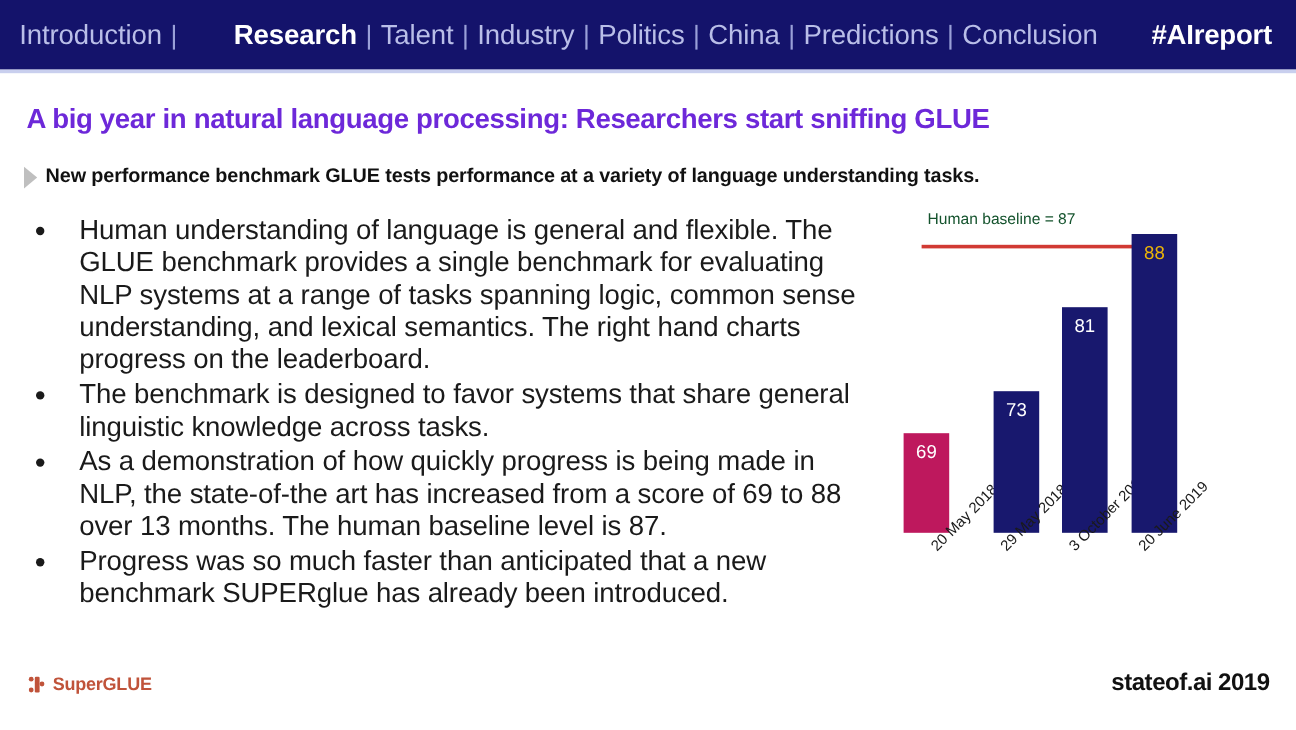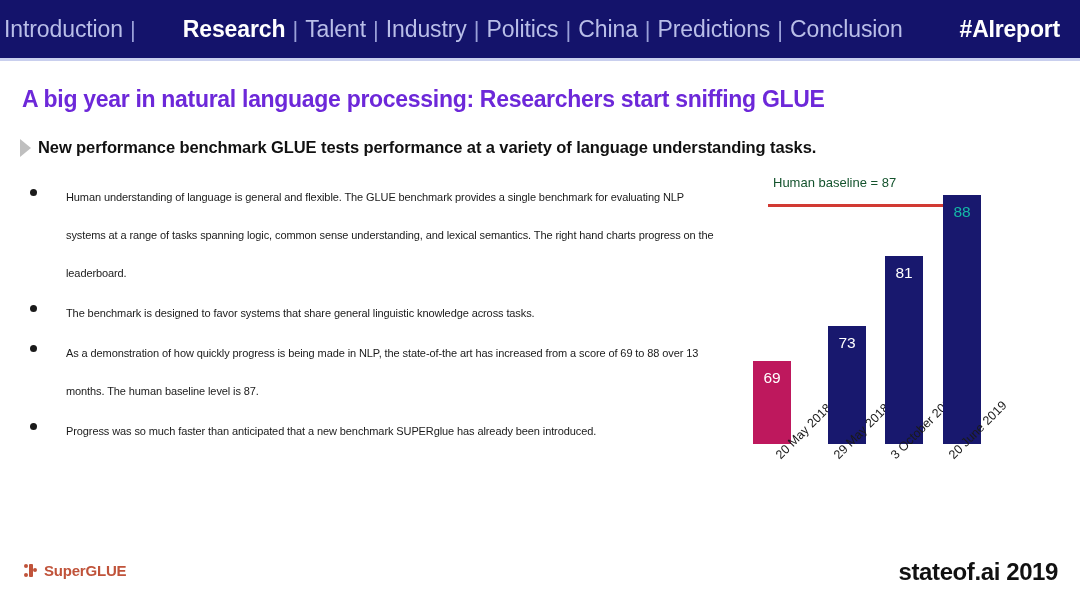--- a/index.html
+++ b/index.html
@@ -19,21 +19,21 @@
   
   .navbar {
     position: absolute;
     left: 0; top: 0;
     width: 1080px;
     height: 58px;
     background: #14136b;
     display: flex;
     align-items: center;
     box-sizing: border-box;
-    padding: 0 20px 0 4px;
+    padding: 0 20px 0 16px;
   }
   .nav-items {
     display: flex;
     align-items: baseline;
     flex: 1;
     white-space: nowrap;
   }
   .nav-item {
     font-size: 23px;
     color: #b9bee8;
@@ -111,22 +111,22 @@
   }
   .dot {
     width: 7px; height: 7px;
     border-radius: 50%;
     background: #1a1a1a;
     margin: 11px 0 0 0;
     flex: 0 0 auto;
   }
   .bullet-text {
     margin-left: 29px;
-    font-size: 11px;
-    line-height: 38px;
+    font-size: 23px;
+    line-height: 27px;
     color: #1a1a1a;
     letter-spacing: -0.1px;
   }
 
   
   .chart {
     position: absolute;
     left: 745px;
     top: 175px;
     width: 320px;
@@ -206,21 +206,21 @@
   .glue-text {
     font-size: 15px;
     font-weight: bold;
     color: #c0533a;
     letter-spacing: -0.2px;
   }
   .footer-right {
     position: absolute;
     right: 22px;
     top: 558px;
-    font-size: 24px;
+    font-size: 20px;
     font-weight: bold;
     color: #111111;
     letter-spacing: -0.4px;
   }
 </style>
 </head>
 <body>
 
 <div class="navbar">
   <div class="nav-items">
@@ -280,21 +280,21 @@
       <div class="xtick" style="left: 28px; top: 277px;">20 May 2018</div>
       <div class="bar" style="left: 83px; top: 151.053px; height: 117.947px; background: rgb(24, 24, 110);">
         <div class="bar-value" style="color: rgb(255, 255, 255);">73</div>
       </div>
       <div class="xtick" style="left: 86px; top: 277px;">29 May 2018</div>
       <div class="bar" style="left: 140px; top: 81.1579px; height: 187.842px; background: rgb(24, 24, 110);">
         <div class="bar-value" style="color: rgb(255, 255, 255);">81</div>
       </div>
       <div class="xtick" style="left: 143px; top: 277px;">3 October 2018</div>
       <div class="bar" style="left: 198px; top: 20px; height: 249px; background: rgb(24, 24, 110);">
-        <div class="bar-value" style="color: #14b8a6;">88</div>
+        <div class="bar-value" style="color: #eab308;">88</div>
       </div>
       <div class="xtick" style="left: 201px; top: 277px;">20 June 2019</div>
     </div>
 </div>
 
 <div class="footer-logo">
   <span class="glue-mark">
     <i class="d1"></i>
       <i class="d2"></i>
       <i class="bar1"></i>

